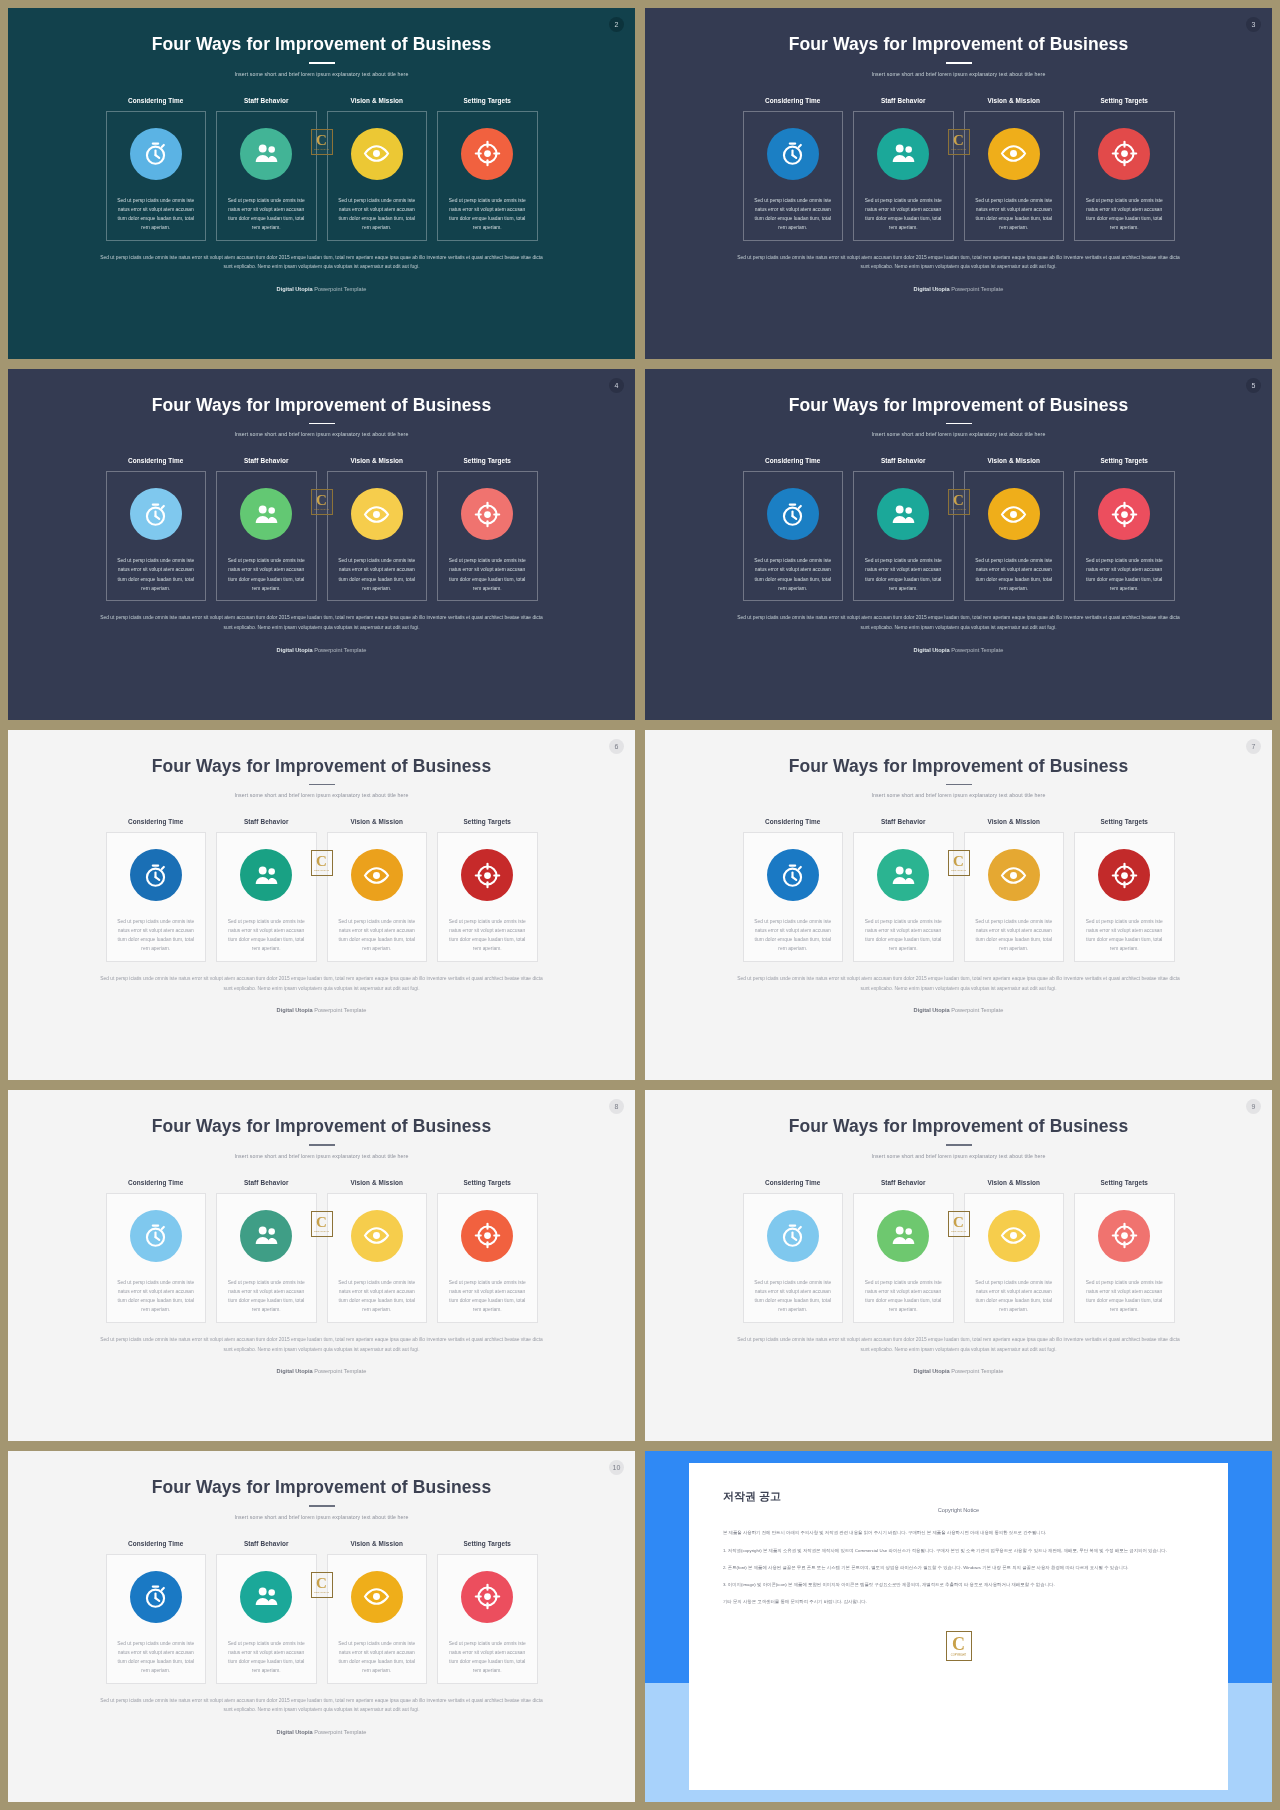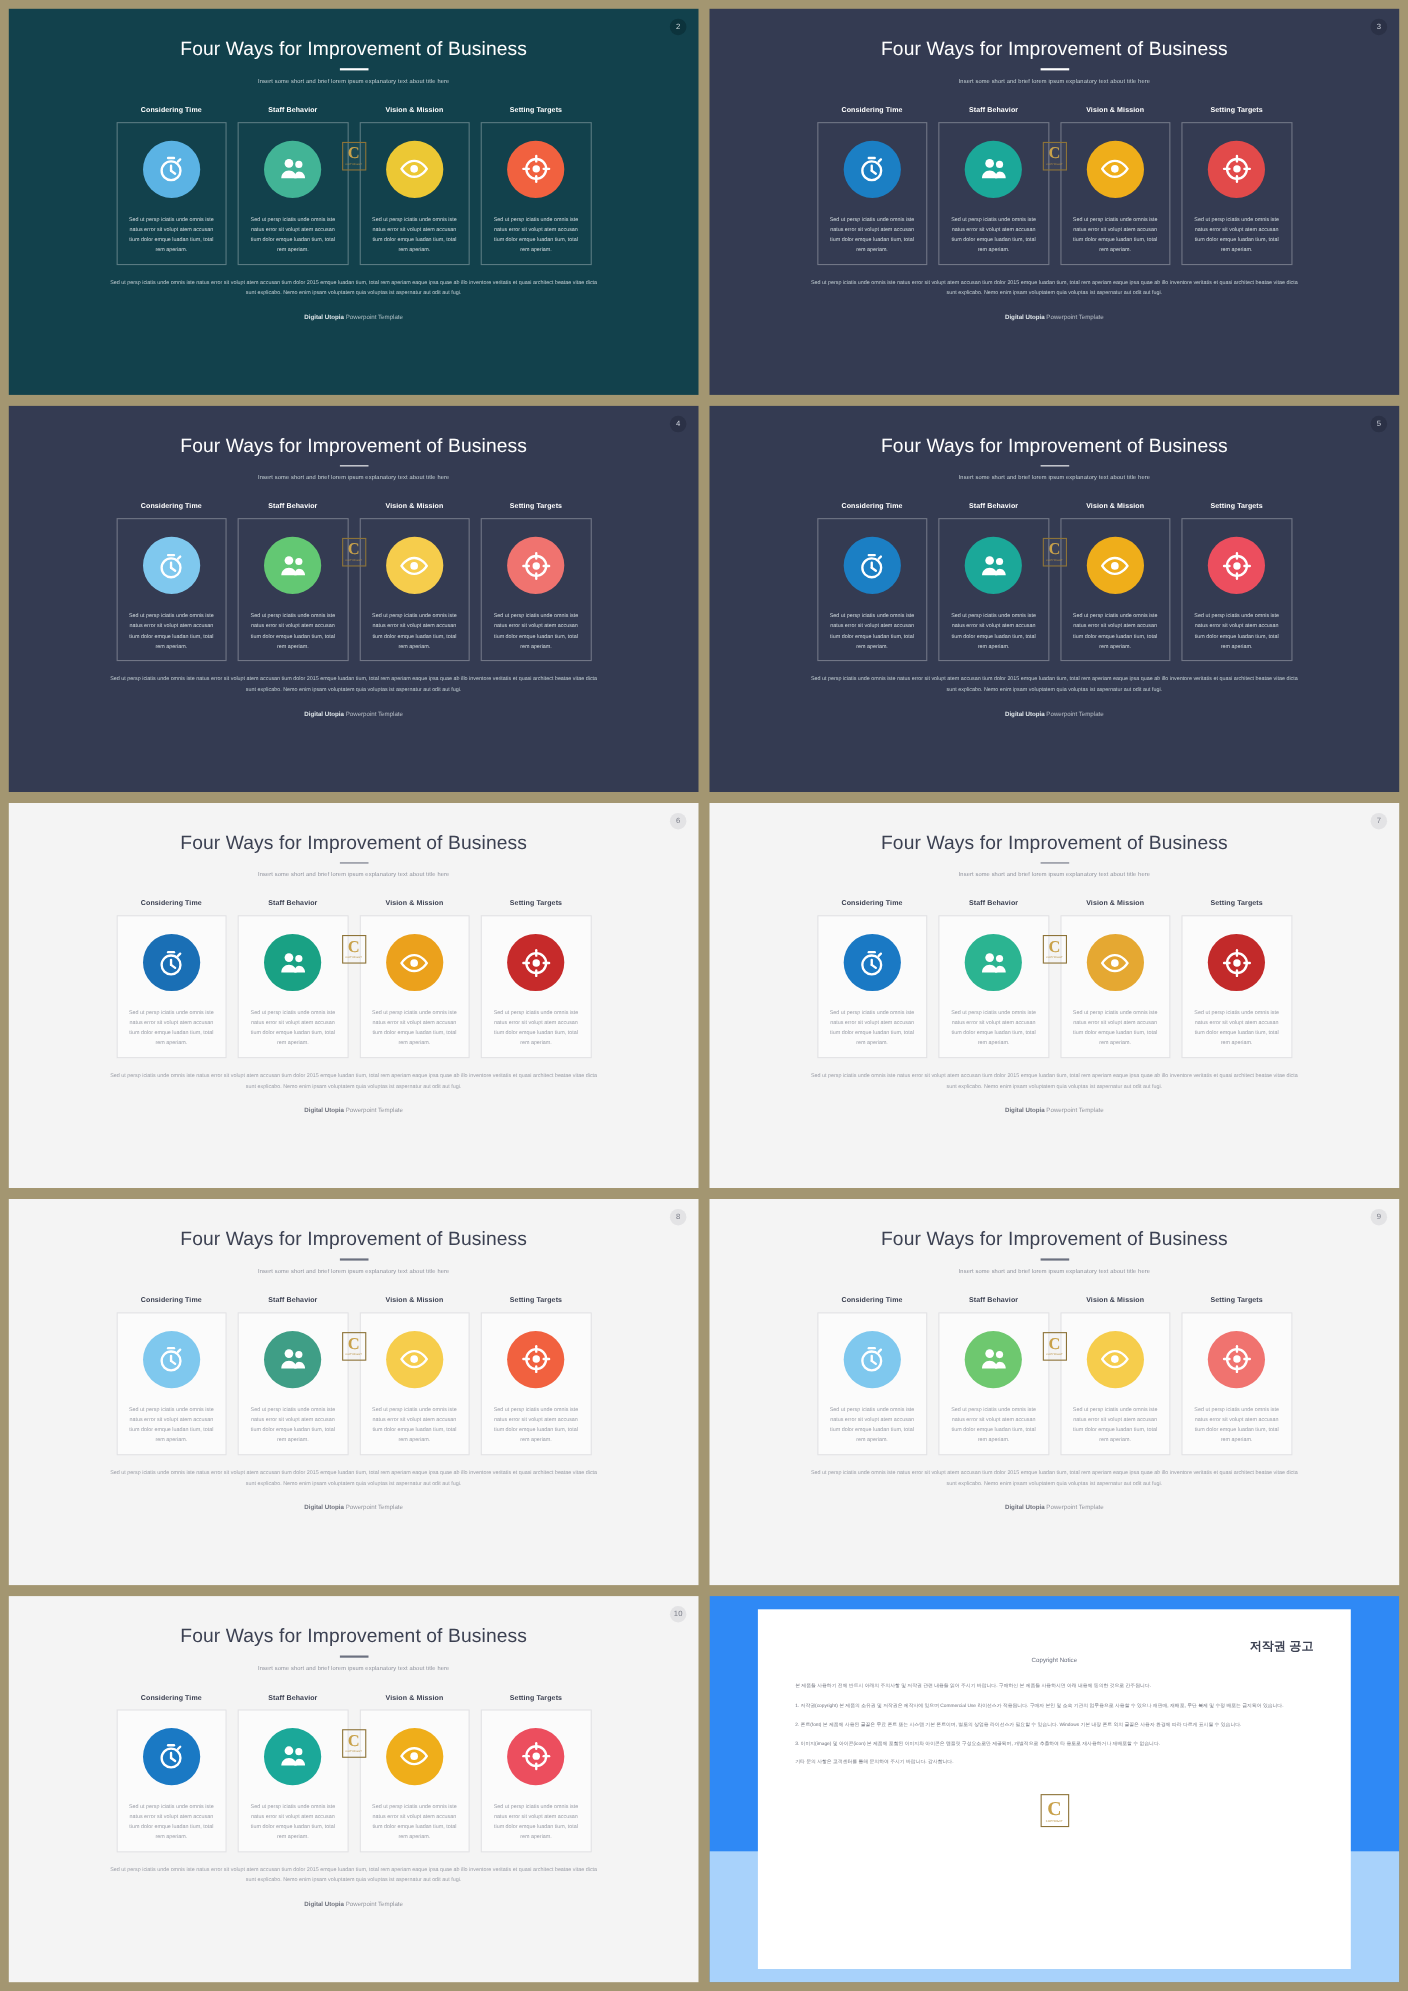--- a/index.html
+++ b/index.html
@@ -59,21 +59,21 @@
     font-size: 7px; line-height: 15px; text-align: center;
     font-family: "Liberation Sans", sans-serif;
   }
   .t-teal .badge  { background: #0c333c; color: #cfd9dc; }
   .t-navy .badge  { background: #2b3146; color: #cfd3dd; }
   .t-light .badge { background: #e3e3e5; color: #7a7d88; }
 
   .s-title {
     margin-top: 26px;
     font-size: 17.5px;
-    font-weight: 400;
+    font-weight: 700;
     letter-spacing: .1px;
     text-align: center;
   }
   .rule { width: 26px; height: 1.6px; margin: 7px auto 0; }
   .s-sub {
     margin-top: 7px;
     font-size: 5.2px;
     letter-spacing: .12px;
     text-align: center;
   }
@@ -160,21 +160,21 @@
     position: absolute; left: 0; right: 0; bottom: 0; height: 34%;
     background: #a8d2fb;
   }
   .cr-page {
     position: relative;
     width: 86%; height: 93%;
     background: #ffffff;
     padding: 26px 34px;
     overflow: hidden;
   }
-  .cr-title { text-align: right; font-size: 11px; color: #3c4152; font-weight: bold; }
+  .cr-title { text-align: left; font-size: 11px; color: #3c4152; font-weight: bold; }
   .cr-subtitle { text-align: center; font-size: 5.6px; color: #6c7180; margin-top: 3px; }
   .cr-body { margin-top: 15px; }
   .cr-p { font-size: 4.4px; line-height: 2.1; color: #6e717c; margin-bottom: 8px; }
   .cr-wm {
     position: absolute; left: 50%; top: 56%;
     transform: translate(-50%,-50%);
     width: 26px; height: 30px;
     border: 1px solid #8d7338;
     display: flex; flex-direction: column;
     align-items: center; justify-content: center;

